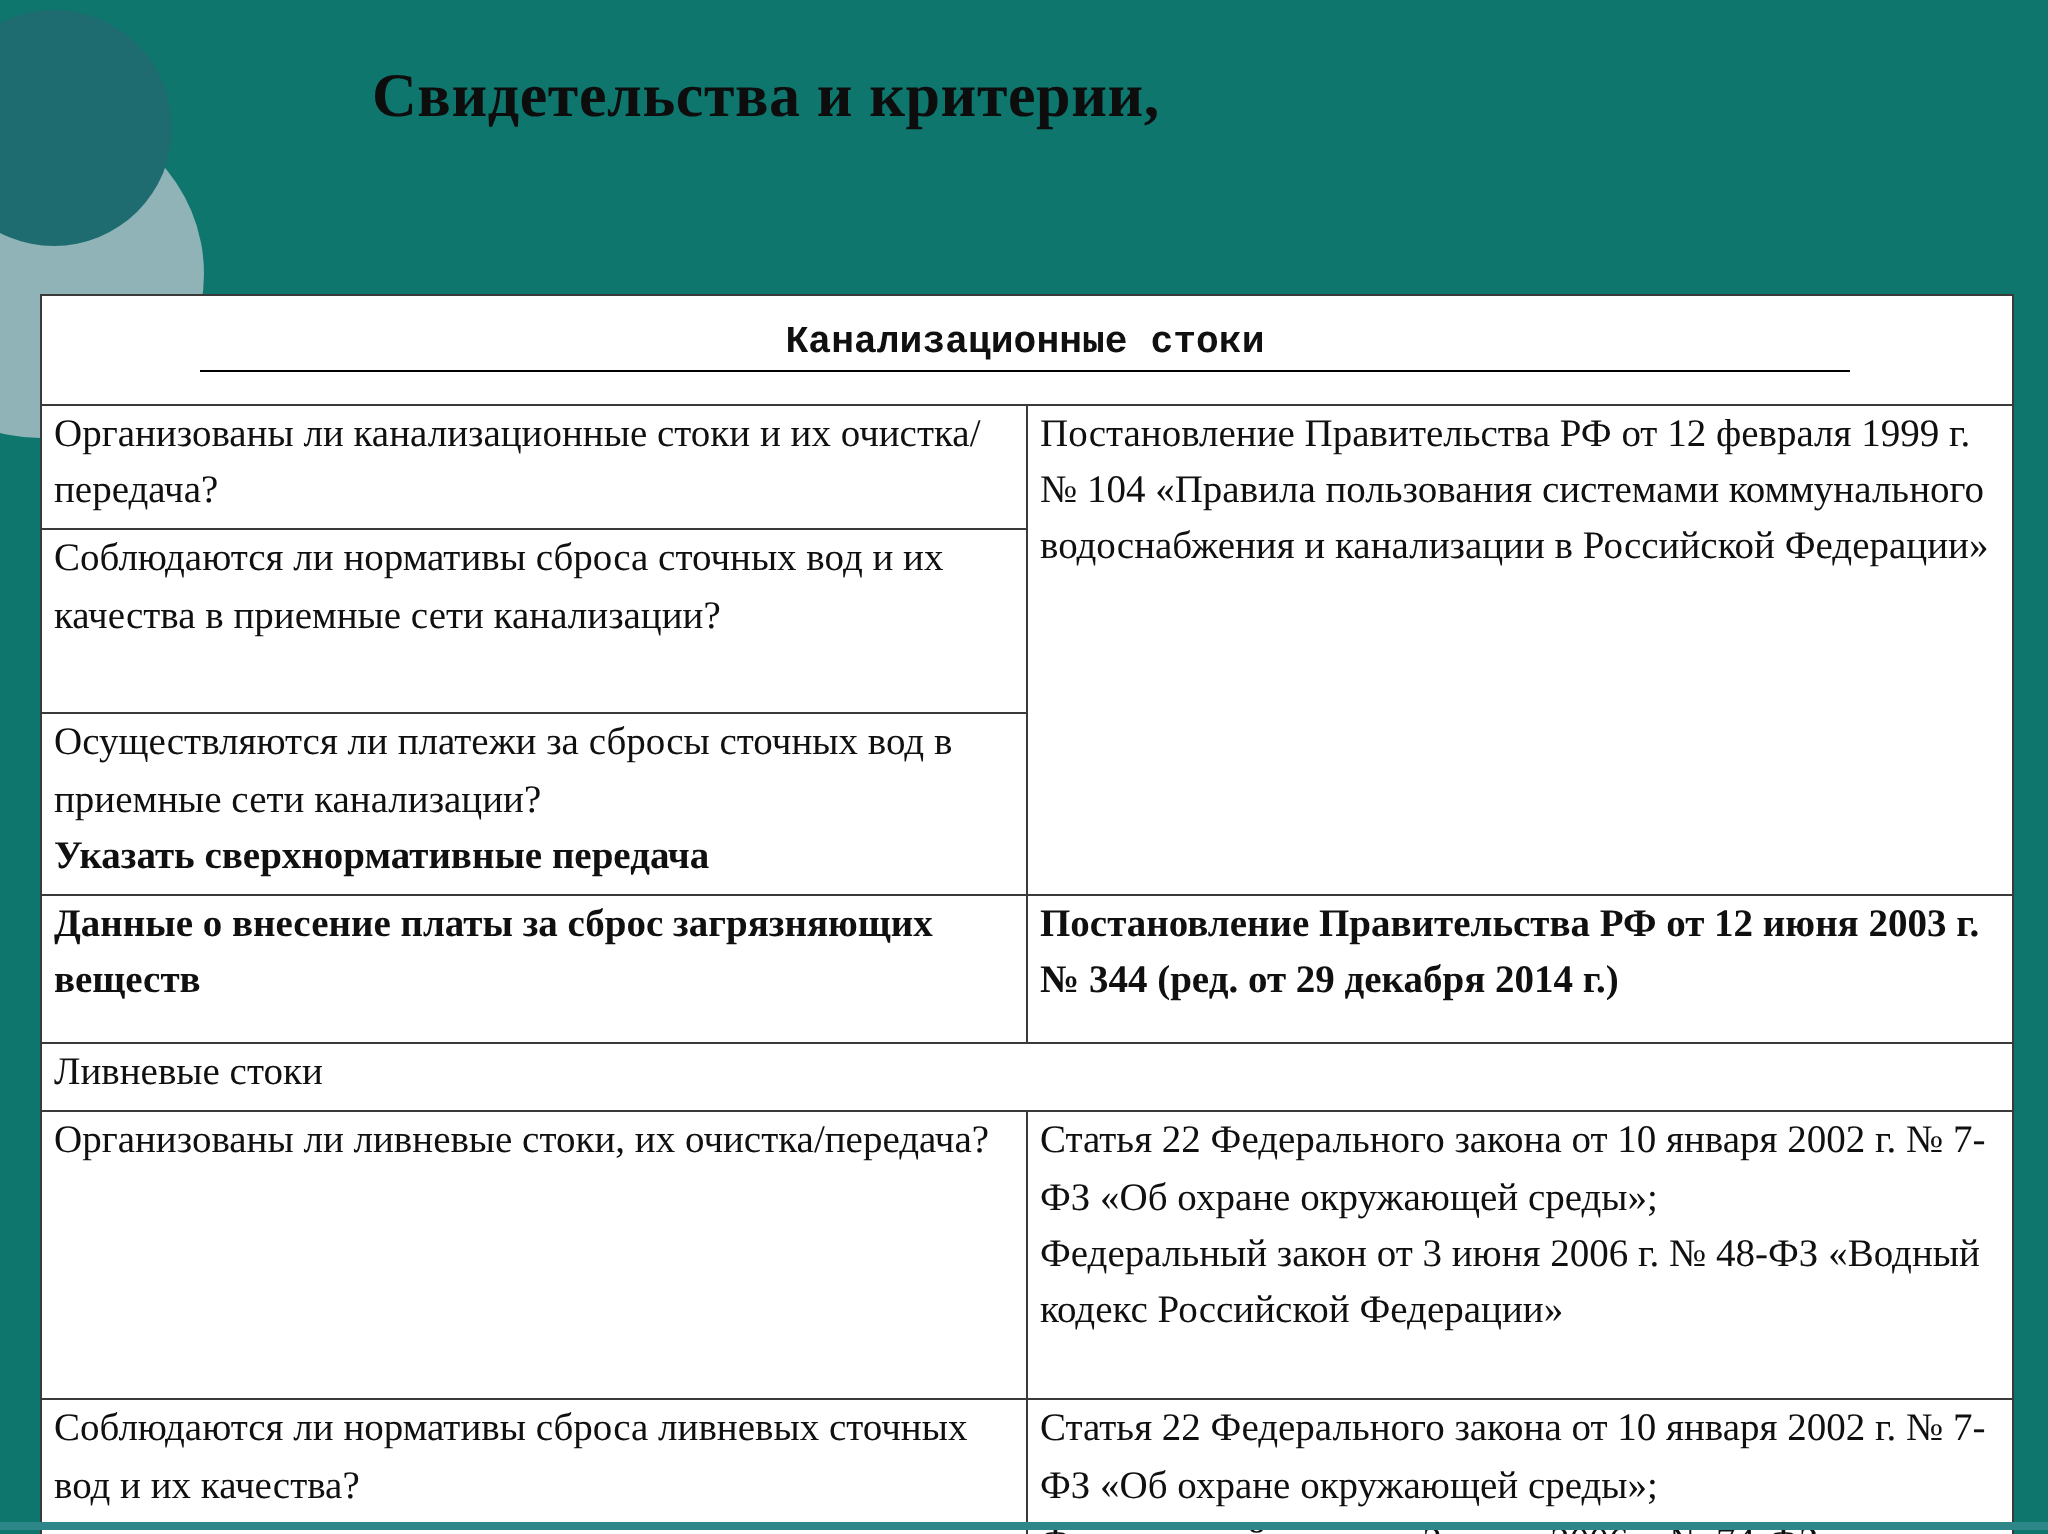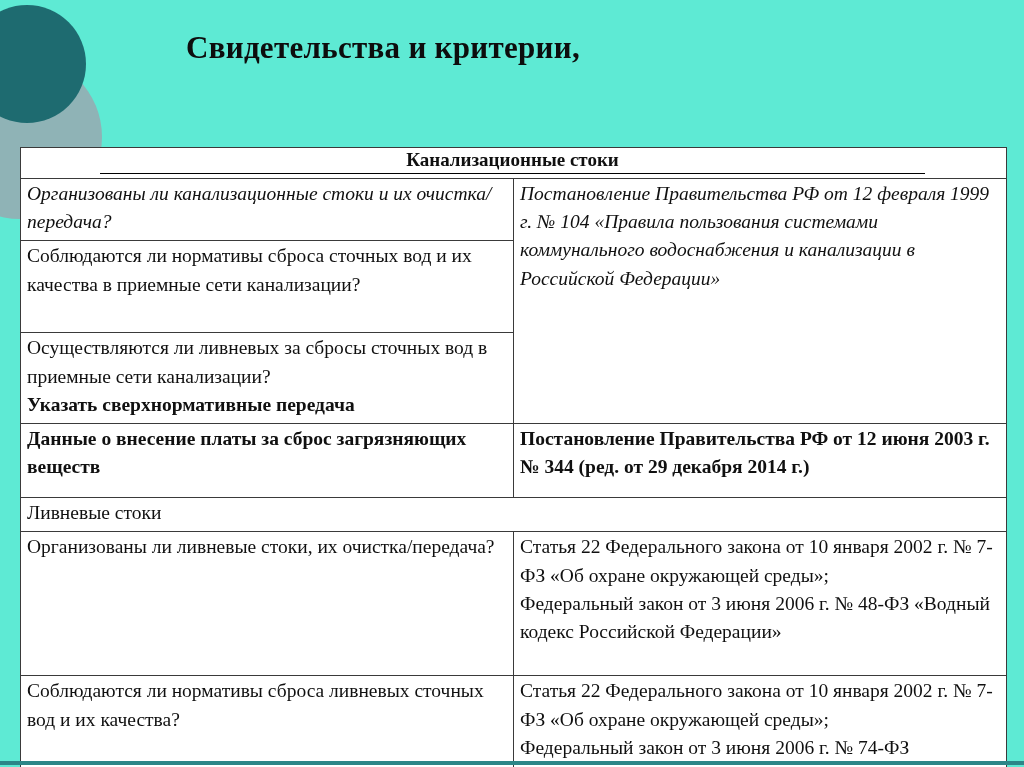--- a/index.html
+++ b/index.html
@@ -1,20 +1,20 @@
 <!DOCTYPE html>
 <html><head>
 <meta charset="utf-8">
 <style>
   * { margin:0; padding:0; box-sizing:border-box; }
   html,body { background:#ffffff; }
   .slide {
     position:relative;
     width:1024px; height:767px;
-    background:#5eead4;
+    background:#0f766e;
     overflow:hidden;
     font-family:"Liberation Serif","DejaVu Serif",serif;
     color:#101010;
   }
   
   .circle { position:absolute; border-radius:50%; }
   .circle-light {
     left:-62px; top:55px; width:164px; height:164px;
     background:#8fb3b6; z-index:1;
   }
@@ -44,26 +44,26 @@
   }
   .main-table td {
     border:1px solid #3a3a3a;
     vertical-align:top;
     padding:1px 8px 4px 6px;
   }
   .col-left  { width:493px; }
   .col-right { width:493px; }
   .section-head-cell { height:24px; padding:0 6px 0 6px; }
   .underline-wrap {
-    width:85%; margin:0 auto;
+    width:85%; margin:12px auto;
     border-bottom:1.5px solid #000;
     text-align:center; font-weight:700; font-size:19px;
-    line-height:1.15; padding-bottom:2px;
+    line-height:1.15; padding-bottom:2px;font-family:Liberation Mono, monospace;
   }
-  .row-1 td { height:59px;font-style:italic; }
+  .row-1 td { height:59px; }
   .row-2-left { height:92px;margin-top:24px; }
   .row-3-left { height:90px; }
   .row-4 td { height:74px;font-weight:bold; }
   .section2-cell { height:26px; padding-top:0; }
   .row-6 td { height:144px; }
   .row-7 td { height:140px; }
   .bold { font-weight:700; }
 </style>
 </head>
 <body>
@@ -94,21 +94,21 @@
       <td>Организованы ли канализационные стоки и их очистка/передача?</td>
       <td rowspan="3">Постановление Правительства РФ от 12 февраля 1999 г. № 104 «Правила пользования системами коммунального водоснабжения и канализации в Российской Федерации»</td>
     </tr>
 
     <tr>
       <td class="row-2-left">Соблюдаются ли нормативы сброса сточных вод и их качества в приемные сети канализации?</td>
     </tr>
 
     <tr>
       <td class="row-3-left">
-        <div>Осуществляются ли ливневых за сбросы сточных вод в приемные сети канализации?</div>
+        <div>Осуществляются ли платежи за сбросы сточных вод в приемные сети канализации?</div>
         <div class="bold">Указать сверхнормативные передача</div>
       </td>
     </tr>
 
     <tr class="row-4">
       <td>Данные о внесение платы за сброс загрязняющих веществ</td>
       <td>Постановление Правительства РФ от 12 июня 2003 г. № 344 (ред. от 29 декабря 2014 г.)</td>
     </tr>
 
     <tr>

